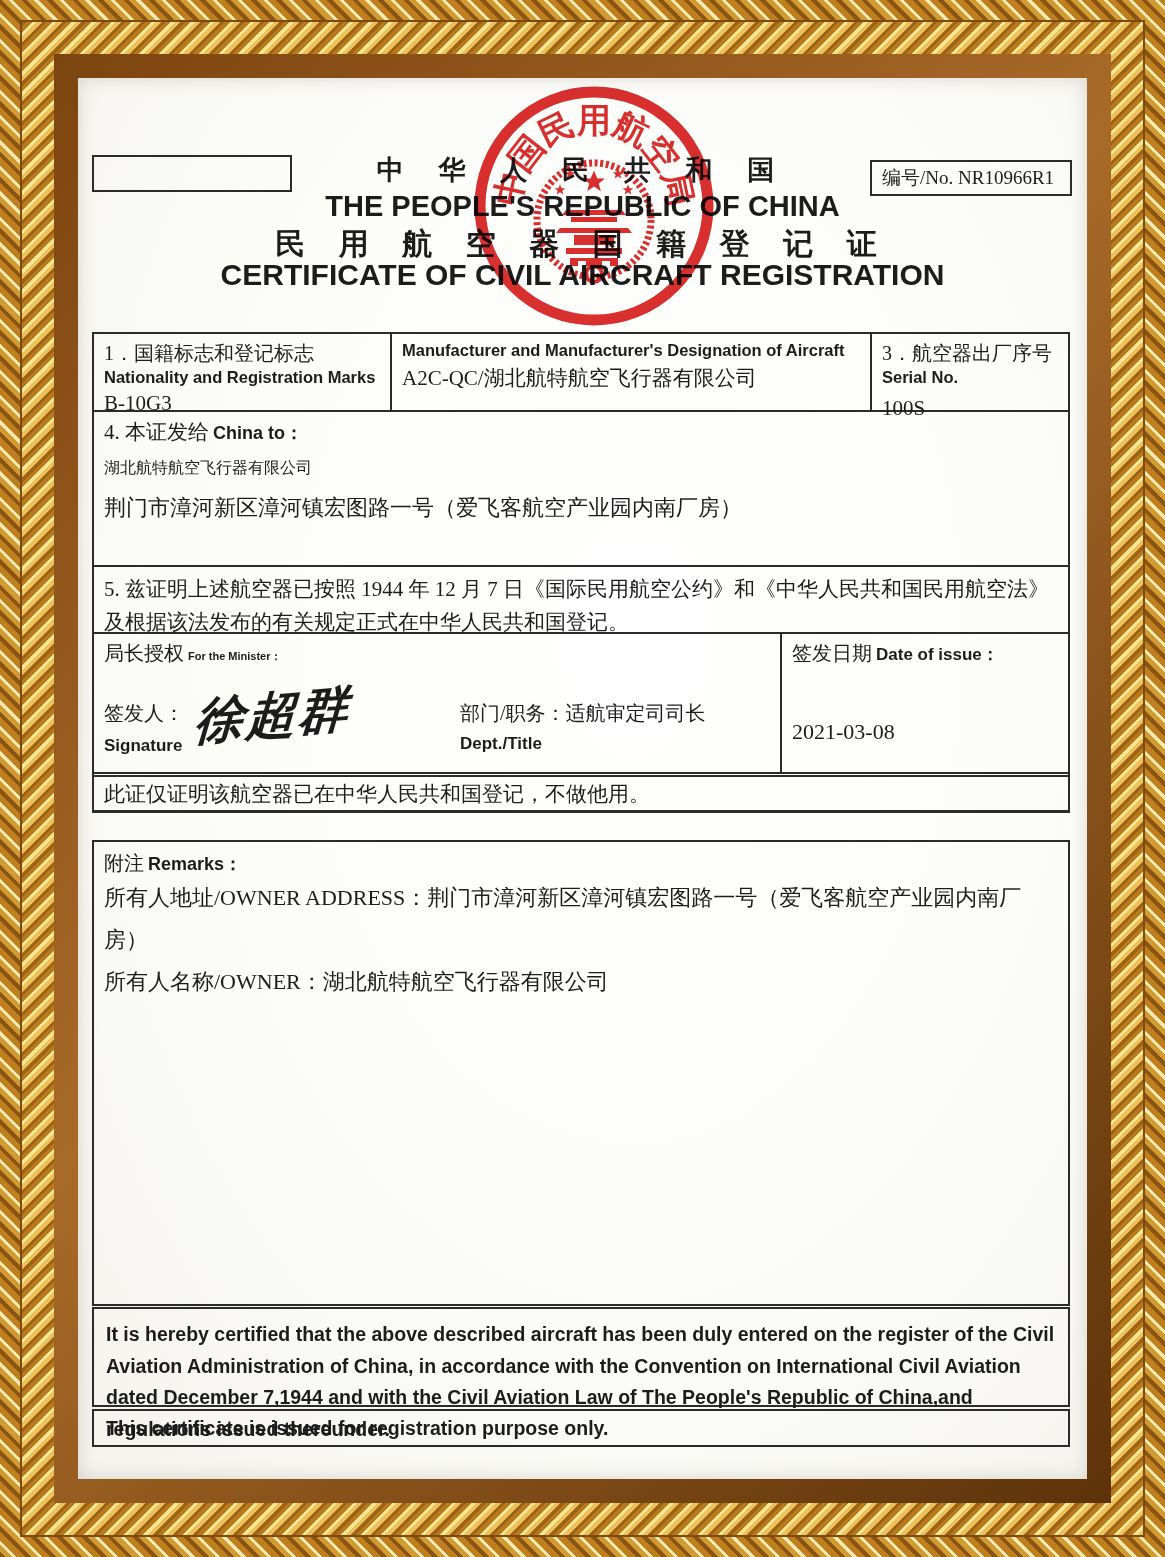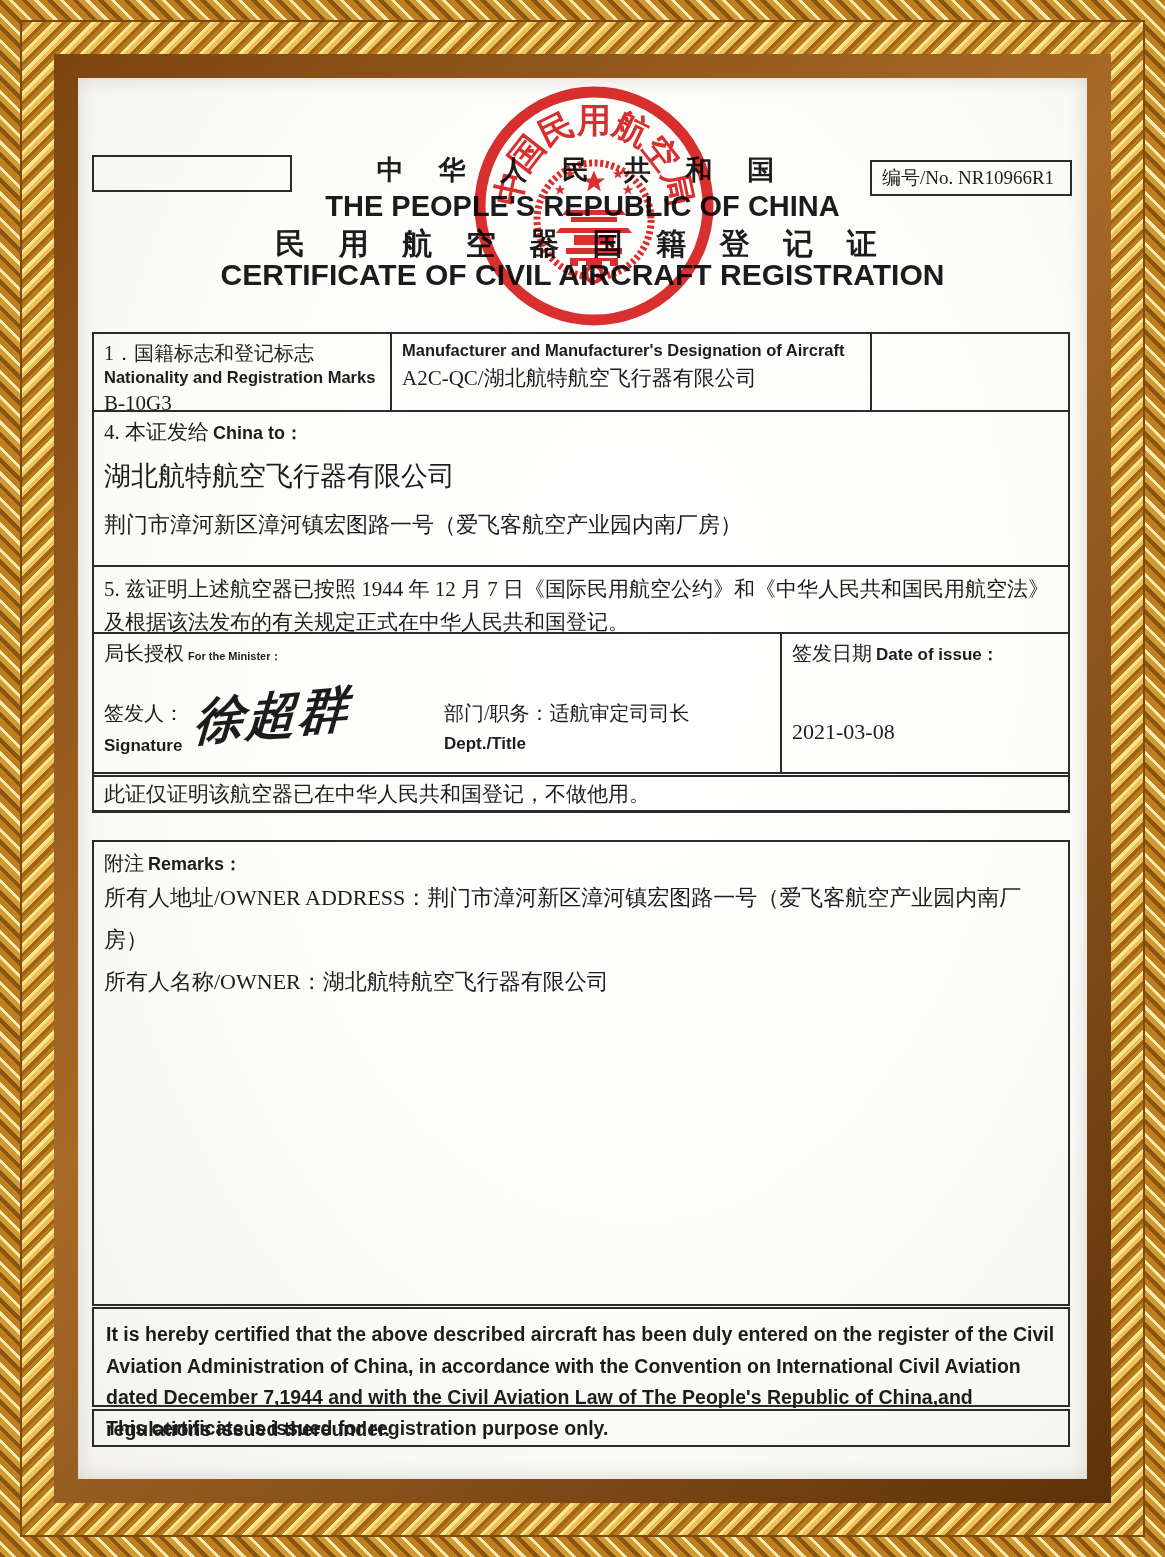--- a/index.html
+++ b/index.html
@@ -173,43 +173,48 @@
 
     <div class="cell" style="left:0;top:0;width:296px;height:76px">
       <div class="cn-label">1．国籍标志和登记标志</div>
       <div class="en-label">Nationality and Registration Marks</div>
       <div class="value" style="margin-top:3px">B-10G3</div>
     </div>
     <div class="cell" style="left:298px;top:0;width:478px;height:76px">
       <div class="en-label">Manufacturer and Manufacturer's Designation of Aircraft</div>
       <div class="value" style="margin-top:3px">A2C-QC/湖北航特航空飞行器有限公司</div>
     </div>
+    <div class="cell" style="left:778px;top:0;width:200px;height:76px">
+      <div class="cn-label">3．航空器出厂序号</div>
+      <div class="en-label">Serial No.</div>
+      <div class="value" style="margin-top:8px">100S</div>
+    </div>
 
     <div class="cell" style="left:0;top:78px;width:978px;height:153px">
       <div>
         <span class="cn-label" style="font-size:21px">4. 本证发给</span>
         <span class="en-label" style="font-size:18px">China to：</span>
       </div>
-      <div class="cn-body" style="font-size:27px;margin-top:10px">湖北航特航空飞行器有限公司</div>
+      <div class="cn-body" style="font-size:16px;margin-top:10px">湖北航特航空飞行器有限公司</div>
       <div class="cn-body" style="font-size:22px;margin-top:10px">荆门市漳河新区漳河镇宏图路一号（爱飞客航空产业园内南厂房）</div>
     </div>
 
     <div class="cell cn-body" style="left:0;top:233px;width:978px;height:65px">5. 兹证明上述航空器已按照 1944 年 12 月 7 日《国际民用航空公约》和《中华人民共和国民用航空法》及根据该法发布的有关规定正式在中华人民共和国登记。</div>
 
     <div class="cell" style="left:0;top:300px;width:686px;height:138px">
       <div>
         <span class="cn-label">局长授权</span>
         <span class="en-label" style="font-size:11px">For the Minister：</span>
       </div>
       <div style="position:absolute;left:10px;top:66px">
         <div class="cn-label">签发人：</div>
         <div class="en-label" style="font-size:17px;margin-top:8px">Signature</div>
       </div>
       <div class="sig" style="position:absolute;left:100px;top:48px">徐超群</div>
-      <div style="position:absolute;left:350px;top:66px">
+      <div style="position:absolute;left:366px;top:66px">
         <div class="cn-label">部门/职务：适航审定司司长</div>
         <div class="en-label" style="font-size:17px;margin-top:6px">Dept./Title</div>
       </div>
     </div>
     <div class="cell" style="left:688px;top:300px;width:290px;height:138px">
       <div>
         <span class="cn-label">签发日期</span>
         <span class="en-label" style="font-size:17px">Date of issue：</span>
       </div>
       <div class="date-val" style="margin-top:52px">2021-03-08</div>

